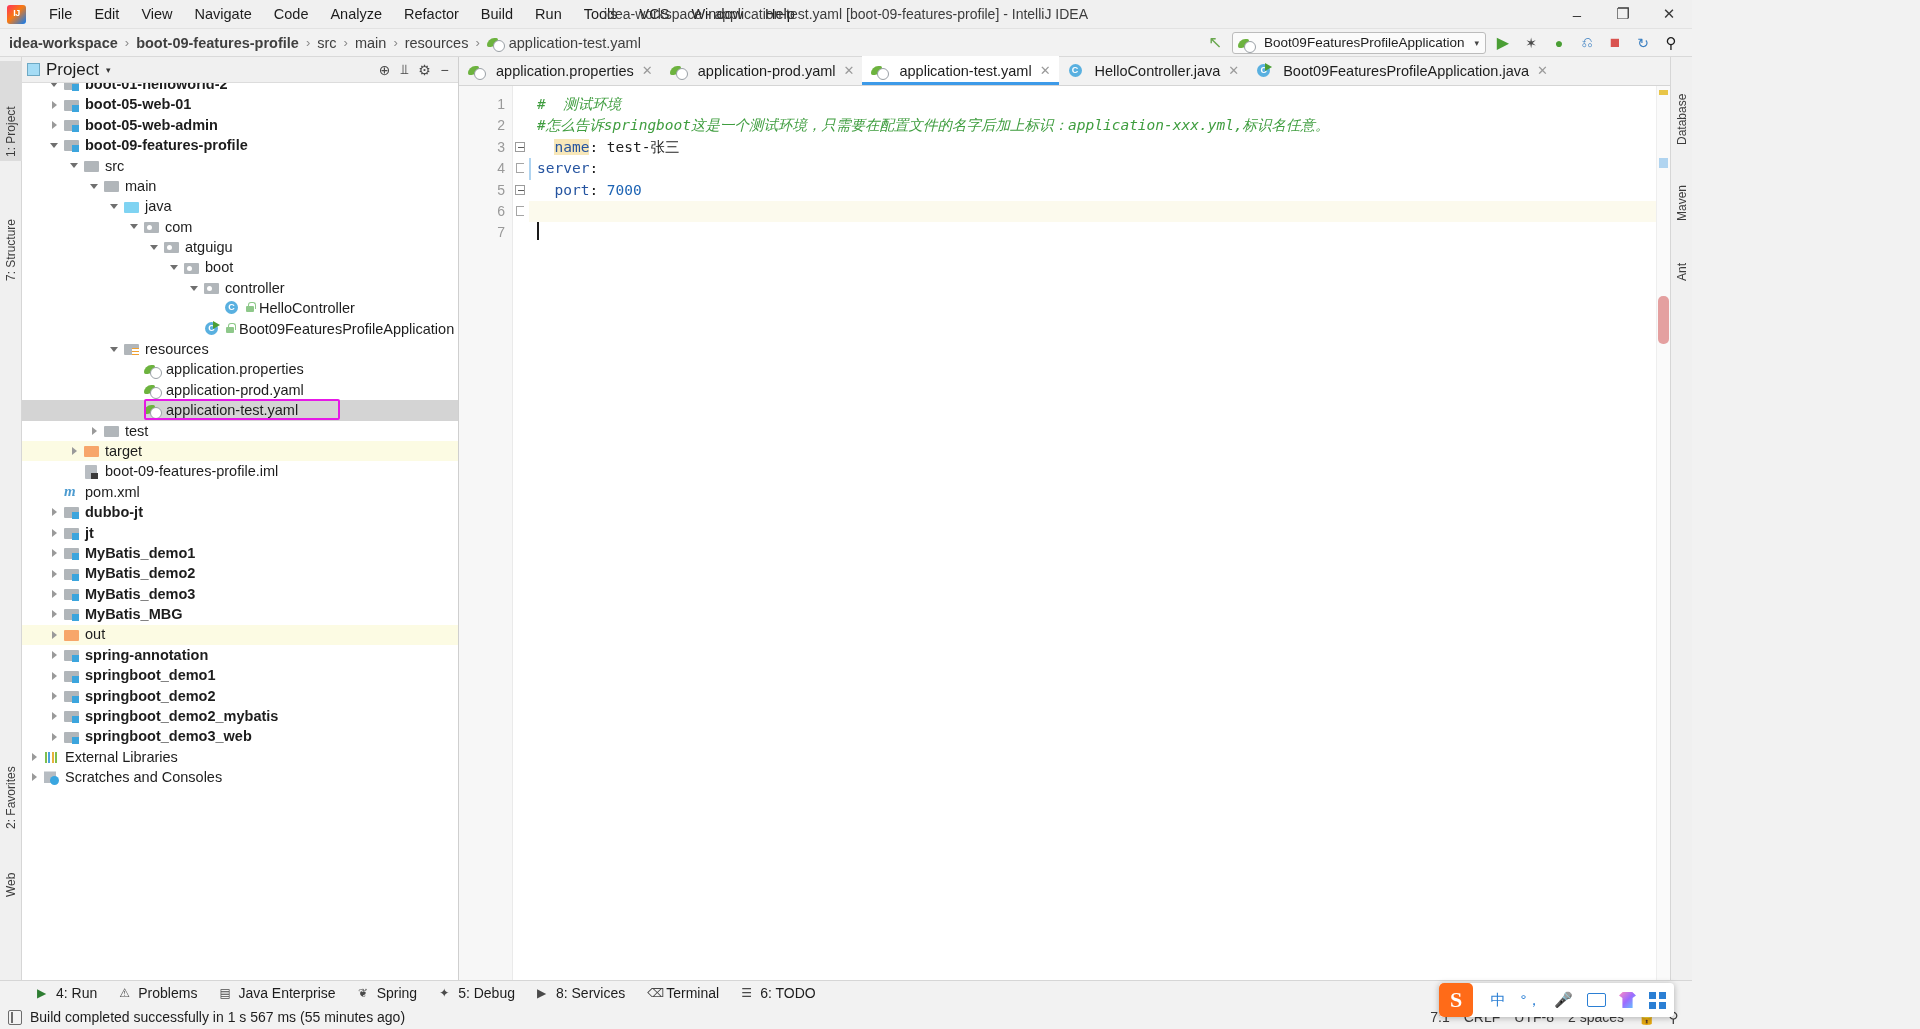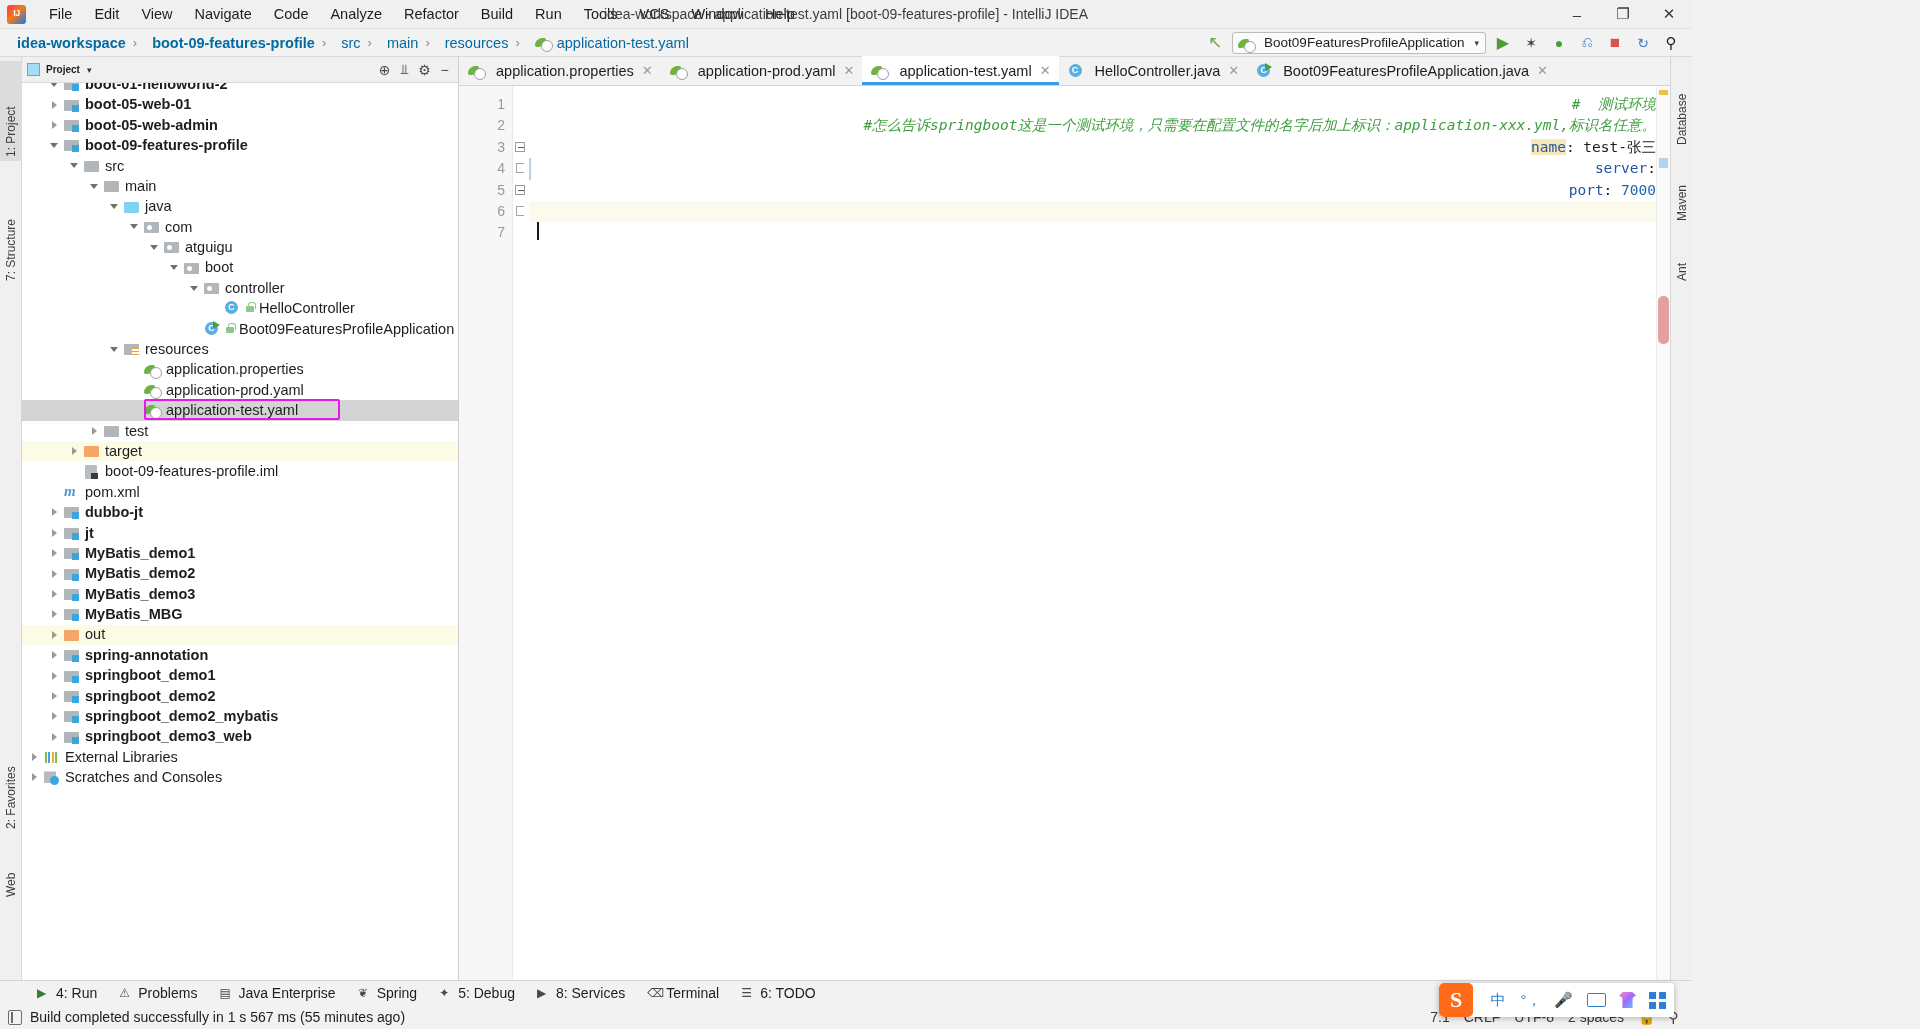--- a/index.html
+++ b/index.html
@@ -23,21 +23,21 @@
   .menu-item { padding:2px 11px; font-size:14.5px; color:#1d1d1d; cursor:default; white-space:nowrap; }
   .win-title { position:absolute; left:0; right:0; text-align:center; font-size:14px; color:#3c3c3c;
                pointer-events:none; }
   .win-buttons { margin-left:auto; display:flex; height:100%; align-items:stretch; }
   .win-btn { width:46px; display:flex; align-items:center; justify-content:center; font-size:15px; color:#3a3a3a; }
 
   
   .navbar { height:28px; background:#f2f2f2; display:flex; align-items:center; padding:0 6px;
             border-bottom:1px solid #d9d9d9; flex:none; position:relative; }
   .crumbs { display:flex; align-items:center; }
-  .crumb { display:flex; align-items:center; font-size:14.5px; padding:1px 3px; color:#0369a1;margin-left:8px; }
+  .crumb { display:flex; align-items:center; font-size:14.5px; padding:1px 3px; color:#404040; }
   .crumb.bold { font-weight:bold; }
   .crumb-sep { color:#8a8a8a; margin:0 4px; font-size:13px; }
   .nav-right { margin-left:auto; display:flex; align-items:center; gap:6px; padding-right:4px; }
   .runcfg { display:flex; align-items:center; gap:6px; height:22px; border:1px solid #bcbcbc;
             background:#fbfbfb; border-radius:3px; padding:0 6px 0 5px; font-size:13.5px; }
   .runcfg .caret { font-size:9px; color:#444; margin-left:4px; }
   .tbtn { width:22px; height:22px; display:flex; align-items:center; justify-content:center;
           border-radius:3px; font-size:13px; }
 
   
@@ -48,21 +48,21 @@
   .rail-tab { position:absolute; left:0; width:22px; writing-mode:vertical-rl; transform:rotate(180deg);
               font-size:12px; color:#3c3c3c; white-space:nowrap; padding:4px 0; display:flex; align-items:center; gap:3px; }
   .rail-tab.sel { background:#dcdcdc; }
 
   
   .sidepanel { width:437px; background:#ffffff; display:flex; flex-direction:column; flex:none;
                border-right:1px solid #cfcfcf; }
   .side-head { height:26px; background:#f0f0f0; display:flex; align-items:center; padding:0 5px;
                border-bottom:1px solid #dcdcdc; flex:none; }
   .side-head .sq { width:13px; height:13px; background:#a5dcf5; border:1px solid #6ea9c4; margin-right:6px; }
-  .side-head .ttl { font-size:10px;font-weight:bold; }
+  .side-head .ttl { font-size:17px; }
   .side-head .caret { font-size:9px; margin-left:7px; color:#333; }
   .side-head .acts { margin-left:auto; display:flex; gap:3px; align-items:center; }
   .hicon { width:17px; height:17px; display:flex; align-items:center; justify-content:center; color:#4a4a4a; }
   .tree { flex:1; overflow:hidden; position:relative; background:#fff; padding-top:1px; }
   .row { height:20.4px; display:flex; align-items:center; font-size:14.5px; white-space:nowrap;
          position:relative; padding-right:4px; }
   .row.sel { background:#d4d4d4; }
   .row.excl { background:#fcfbe3; }
   .arrow { width:11px; height:11px; margin-right:3px; flex:none; position:relative; }
   .arrow.r:after { content:""; position:absolute; left:2px; top:1.5px; border-left:5px solid #9a9a9a;
@@ -153,21 +153,21 @@
   .gline { height:21.4px; line-height:21.4px; font-size:14px; color:#999; padding-right:7px;
            font-family:"Liberation Sans",sans-serif; }
   .foldcol { width:16px; background:#fff; flex:none; padding-top:8px; position:relative; }
   .fold { height:21.4px; position:relative; }
   .fold .minus { position:absolute; left:2px; top:5.5px; width:10px; height:10px; border:1px solid #9c9c9c;
                  background:#fff; }
   .fold .minus:after { content:""; position:absolute; left:2px; top:4px; width:6px; height:1px; background:#5c5c5c; }
   .fold .brk { position:absolute; left:3px; top:5px; width:8px; height:10px;
                border-left:1px solid #a5a5a5; border-top:1px solid #a5a5a5; border-bottom:1px solid #a5a5a5; }
   .code { flex:1; padding-top:8px; position:relative; overflow:hidden;
-          font-family:"DejaVu Sans Mono","Liberation Mono",monospace; font-size:14.5px;text-align:right; }
+          font-family:"DejaVu Sans Mono","Liberation Mono",monospace; font-size:14.5px; }
   .cline { height:21.4px; line-height:21.4px; white-space:pre; padding-left:8px; }
   .cline.cur { background:#fcfaed; }
   .c-comment { color:#3f9d3f; font-style:italic; }
   .c-key { color:#2554a0; }
   .c-keyhl { color:#2554a0; background:#f7e7b9; }
   .c-punct { color:#1d1d1d; }
   .c-str { color:#1d1d1d; }
   .c-num { color:#1d64b4; }
   .caret-bar { position:absolute; width:1.5px; background:#1a1a1a; }
   .modbar { position:absolute; left:0; top:0; width:2px; background:#b0d4f0; }

